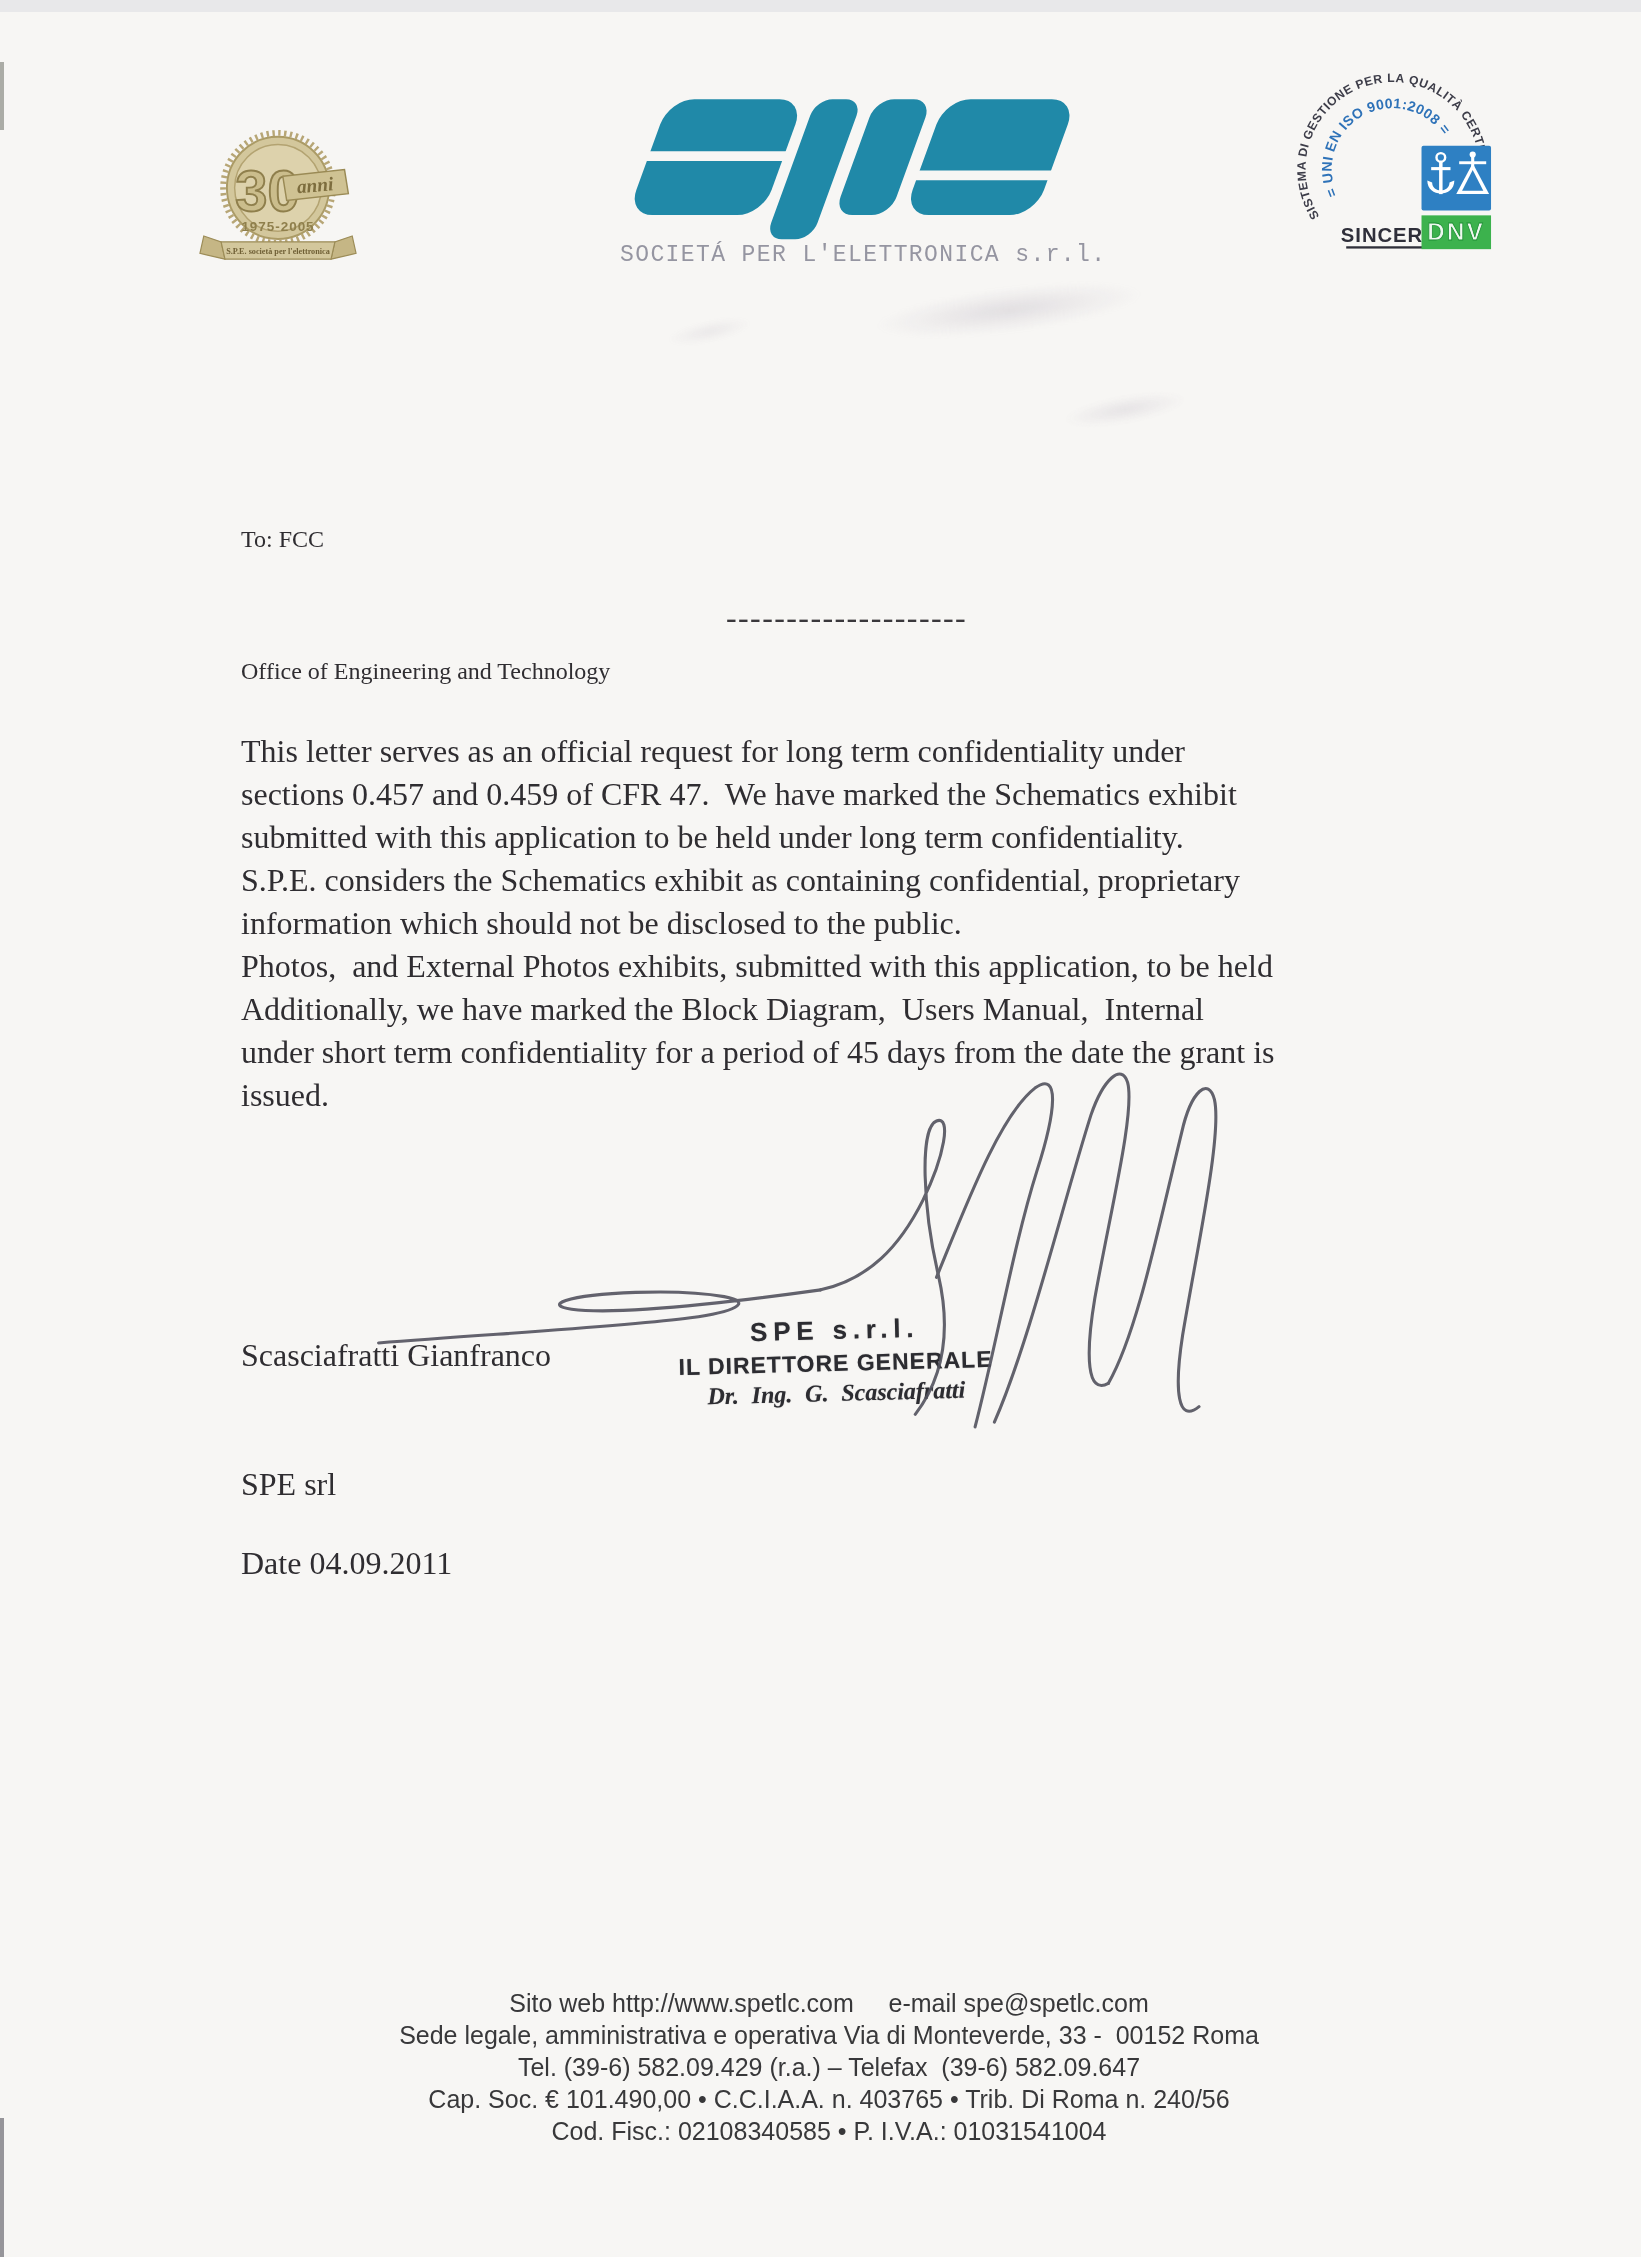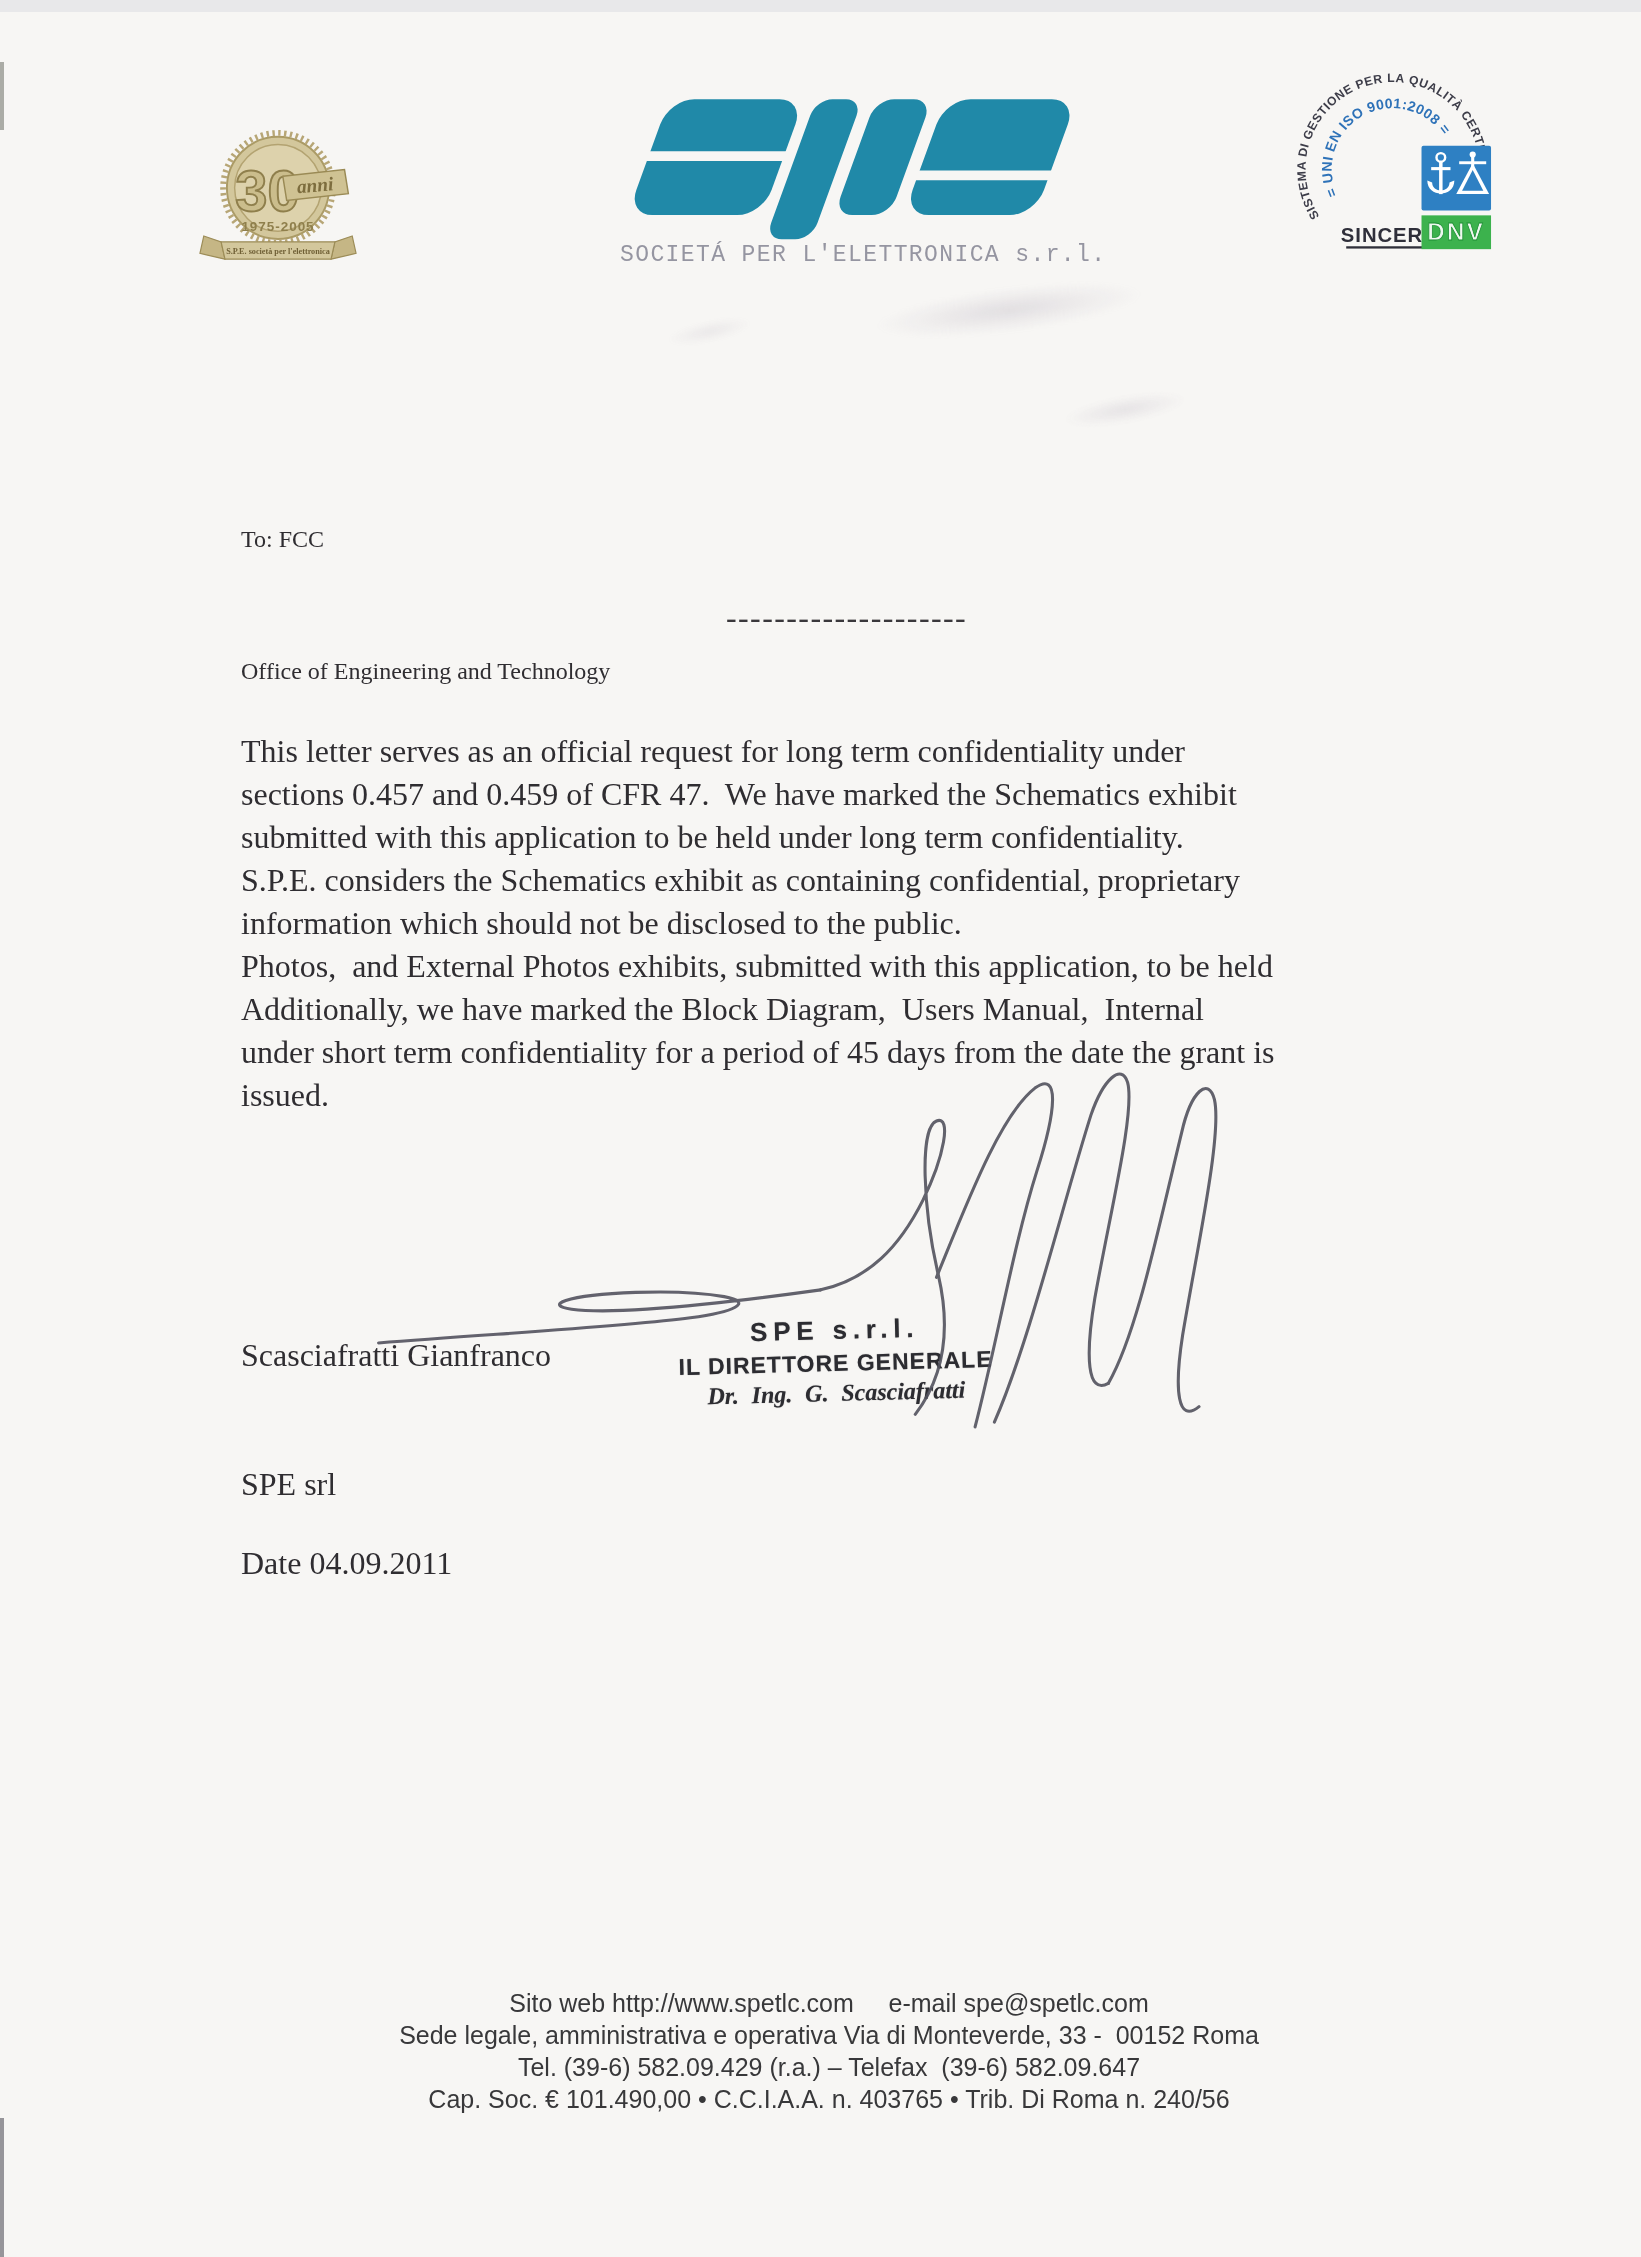--- a/index.html
+++ b/index.html
@@ -164,19 +164,20 @@
     </g>
   </svg>
 
   <div class="datetext">Date 04.09.2011</div>
 
   <div class="footer">
     <div>Sito web http://www.spetlc.com     e-mail spe@spetlc.com</div>
     <div>Sede legale, amministrativa e operativa Via di Monteverde, 33 -  00152 Roma</div>
     <div>Tel. (39-6) 582.09.429 (r.a.) – Telefax  (39-6) 582.09.647</div>
     <div>Cap. Soc. € 101.490,00 • C.C.I.A.A. n. 403765 • Trib. Di Roma n. 240/56</div>
+    <div>Cod. Fisc.: 02108340585 • P. I.V.A.: 01031541004</div>
   </div>
 
   <div class="edge-bottom"></div>
   <div class="edge-left1"></div>
   <div class="edge-left2"></div>
 </div>
 
 
 </body></html>

